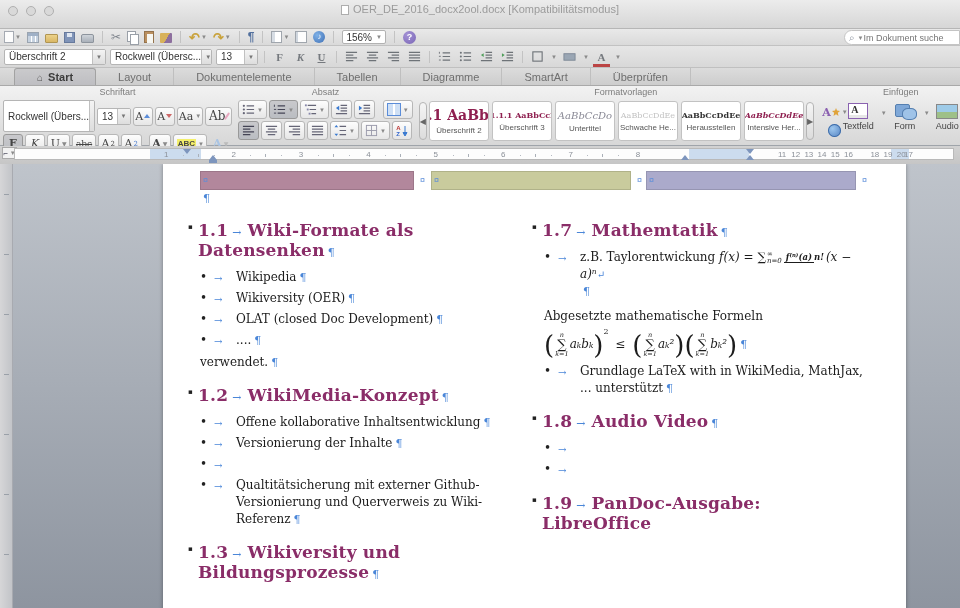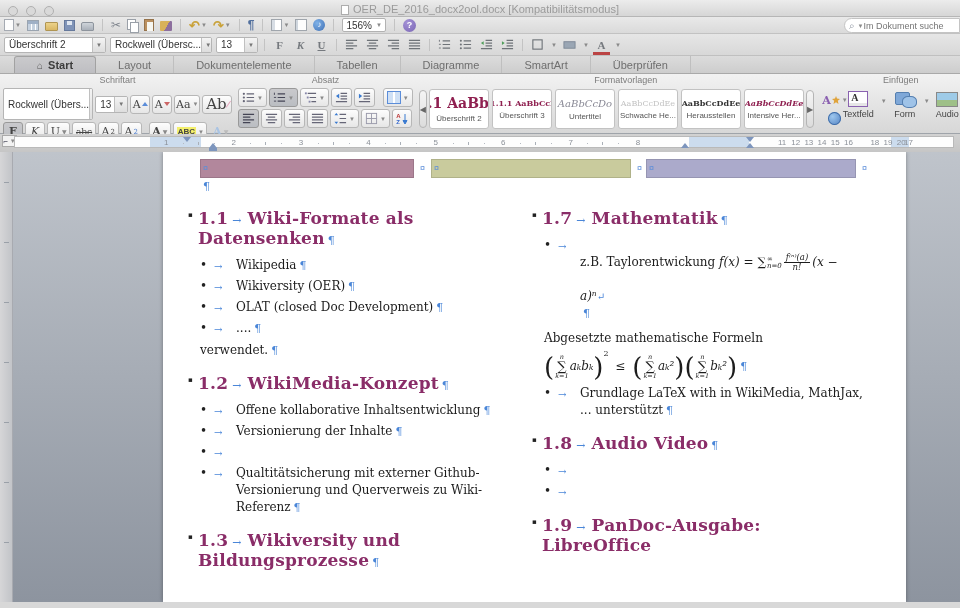--- a/index.html
+++ b/index.html
@@ -1,21 +1,21 @@
 <!DOCTYPE html>
 <html><head>
 <meta charset="utf-8">
 <style>
   * { margin:0; padding:0; box-sizing:border-box; }
   html,body { width:960px; height:608px; overflow:hidden; }
   body { font-family:"Liberation Sans", sans-serif; background:#d8d8d8; -webkit-font-smoothing:antialiased; }
   .window { position:relative; width:960px; height:608px; }
 
   
-  .titlebar { position:relative; height:17px; background:linear-gradient(#ececec,#d6d6d6); border-bottom:1px solid #b6b6b6; }
+  .titlebar { position:relative; height:29px; background:linear-gradient(#ececec,#d6d6d6); border-bottom:1px solid #b6b6b6; }
   .lights { position:absolute; left:8px; top:6px; display:flex; gap:8px; }
   .light { width:10px; height:10px; border-radius:50%; background:#d9d9d9; border:1px solid #b0b0b0; }
   .title-wrap { position:absolute; left:0; right:0; top:3px; text-align:center; font-size:11px; color:#9b9b9b; }
   .doc-ic { display:inline-block; width:8px; height:10px; background:#fff; border:1px solid #adadad; margin-right:4px; vertical-align:-2px; }
 
   
   .stdbar { position:relative; height:17px; background:linear-gradient(#e9e9e9,#dadada); border-bottom:1px solid #c2c2c2; display:flex; align-items:center; padding-left:4px; gap:6px; }
   .tbi { display:flex; align-items:center; height:14px; color:#6e7680; font-size:12px; }
   .sep { width:1px; height:12px; background:#c3c3c3; margin:0 2px; }
   .dd { font-size:6px; color:#8a8a8a; margin-left:1px; }
@@ -144,21 +144,21 @@
   .pil { margin-left:3px; font-size:11px; }
   .para { margin:4px 0 8px; line-height:17px; }
   .li { display:flex; margin:3px 0; line-height:17px; }
   .li .bdot { width:14px; flex:none; color:#222; }
   .li .tarr { width:22px; flex:none; color:#4a86d8; font-size:10px; padding-top:1px; }
   .li .litext { flex:1; }
   .em { font-style:italic; }
 
   
   .mathline { font-style:italic; }
-  .frac { display:inline-flex; flex-direction:column; text-align:center; vertical-align:middle; font-size:8.5px; line-height:9px; margin:16px 2px; }
+  .frac { display:inline-flex; flex-direction:row; text-align:center; vertical-align:middle; font-size:8.5px; line-height:9px; margin:0 2px;font-weight:bold; }
   .frac .fn { border-bottom:1px solid #1c1c1c; padding:0 2px; }
   .bigsum { display:inline-flex; flex-direction:column; align-items:center; font-size:6.5px; line-height:6px; font-style:italic; vertical-align:middle; margin:0 1px; }
   .bigsum .sg { font-size:13px; line-height:13px; font-style:normal; }
   .sums { display:inline-flex; flex-direction:column; font-size:7px; line-height:7px; vertical-align:middle; font-style:italic; margin-left:1px; }
   .bigp { font-size:26px; font-weight:300; vertical-align:middle; font-style:normal; line-height:24px; }
   .supout { font-size:8px; vertical-align:14px; }
   .disp { margin:2px 0 6px; }
 </style>
 </head>
 <body>
@@ -372,21 +372,21 @@
           </span>
         <span class="rbtn">
             <span class="serif">A</span>
             <span class="tri-dn"></span>
           </span>
         <span class="rbtn">
             <span class="serif">Aa</span>
             <span class="dd">▼</span>
           </span>
         <span class="rbtn">
-            <span class="serif" style="font-size:15px">Ab</span>
+            <span class="serif" style="font-size:12px">Ab</span>
             <span style="width:6px;height:8px;background:#e8a8c0;border-radius:1px;transform:rotate(35deg)"></span>
           </span>
       </div>
       <div class="rrow">
         <span class="rbtn pressed serif" style="font-weight:bold">F</span>
         <span class="rbtn serif" style="font-style:italic">K</span>
         <span class="rbtn serif u-line">
             <span class="u-line">U</span>
             <span class="dd">▼</span>
           </span>

